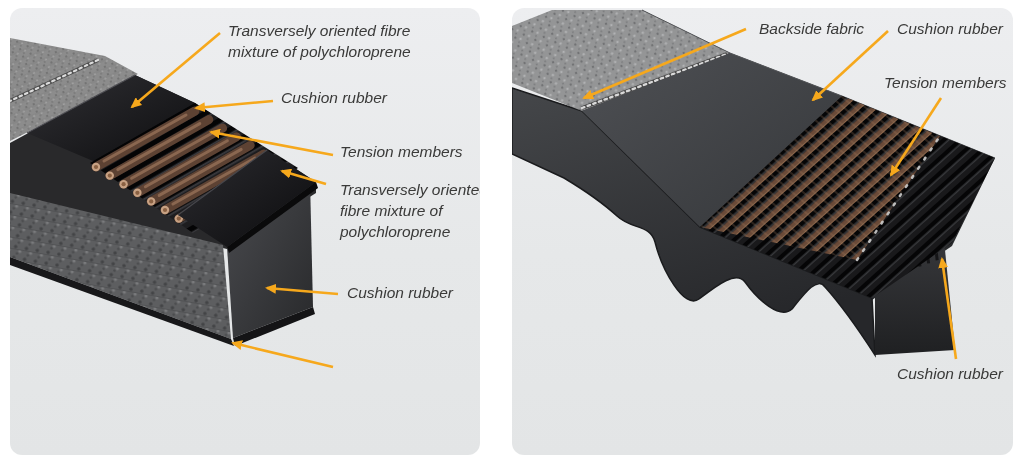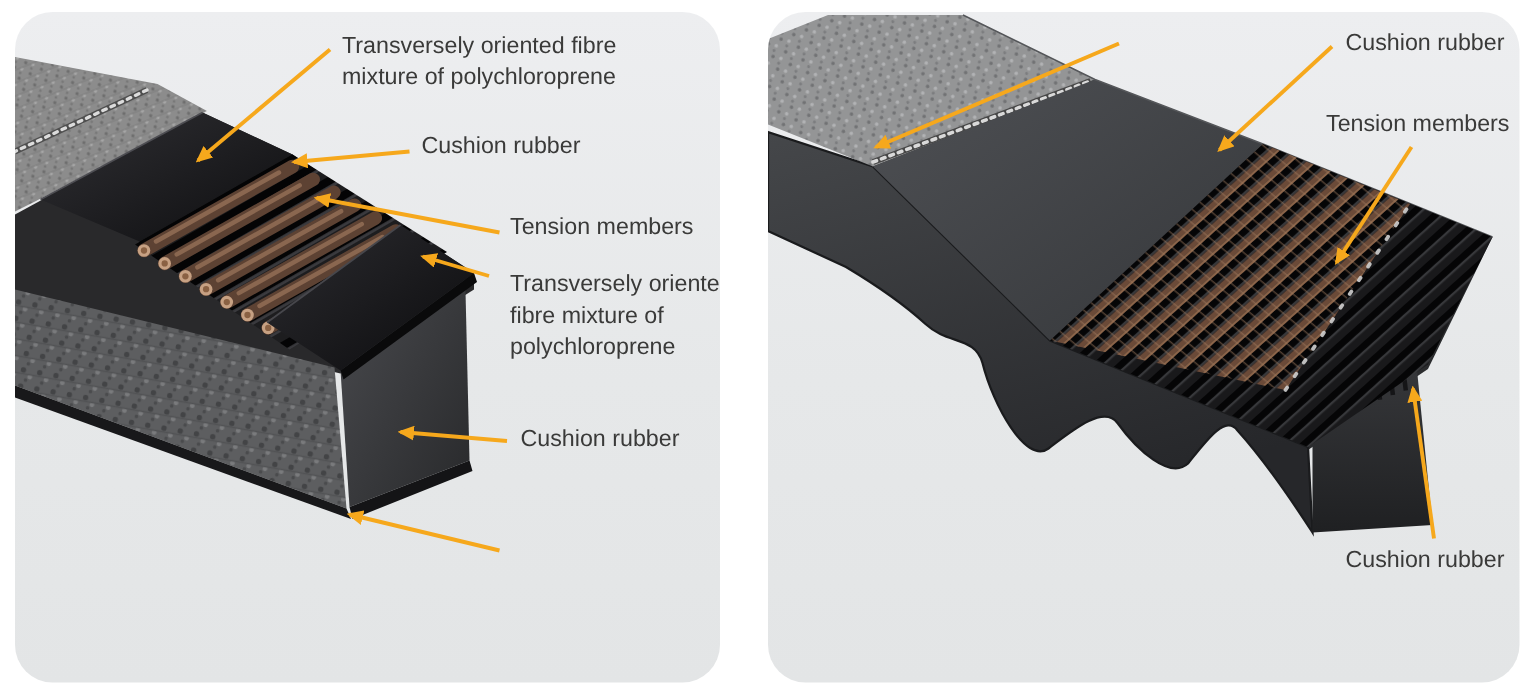--- a/index.html
+++ b/index.html
@@ -1,20 +1,20 @@
 <!DOCTYPE html>
 <html><head>
 <meta charset="utf-8">
 <style>
   html,body{margin:0;padding:0;background:#ffffff;}
   .stage{position:relative;width:1024px;height:465px;background:#ffffff;
          font-family:"Liberation Sans","DejaVu Sans",sans-serif;overflow:hidden;}
-  .panel{position:absolute;top:8px;height:447px;border-radius:25px;
+  .panel{position:absolute;top:8px;height:447px;border-radius:12px;
          background:linear-gradient(180deg,#edeef0 0%,#e6e8e9 55%,#e3e5e6 100%);
-         overflow:hidden;}
+         overflow:hidden;font-style:italic;}
   .panel-left{left:10px;width:470px;}
   .panel-right{left:512px;width:501px;}
   .belt-svg{position:absolute;left:0;top:0;}
   .lbl{position:absolute;color:#3a3a39;font-size:15.5px;line-height:21px;
        letter-spacing:0;white-space:normal;}
 </style>
 </head>
 <body>
 
 <div class="stage">
@@ -208,18 +208,19 @@
       <line x1="345" y1="252" x2="428" y2="128" stroke="#cfcfcf" stroke-width="2.5" stroke-dasharray="2 9" stroke-linecap="round" opacity="0.9"></line>
 
       <g stroke-width="2.6" fill="none">
         <line x1="234" y1="21" x2="72" y2="90" marker-end="url(#ahR)" stroke="#f6a81c"></line>
         <line x1="376" y1="23" x2="301" y2="92" marker-end="url(#ahR)" stroke="#f6a81c"></line>
         <line x1="429" y1="90" x2="379" y2="167" marker-end="url(#ahR)" stroke="#f6a81c"></line>
         <line x1="444" y1="351" x2="430" y2="251" marker-end="url(#ahR)" stroke="#f6a81c"></line>
       </g>
     </svg>
 
+    <div class="lbl" style="left:247px;top:10px">Backside fabric</div>
     <div class="lbl" style="left:385px;top:10px">Cushion rubber</div>
     <div class="lbl" style="left:372px;top:64px">Tension members</div>
     <div class="lbl" style="left:385px;top:355px">Cushion rubber</div>
   </div>
 
 </div>
 
 </body></html>

